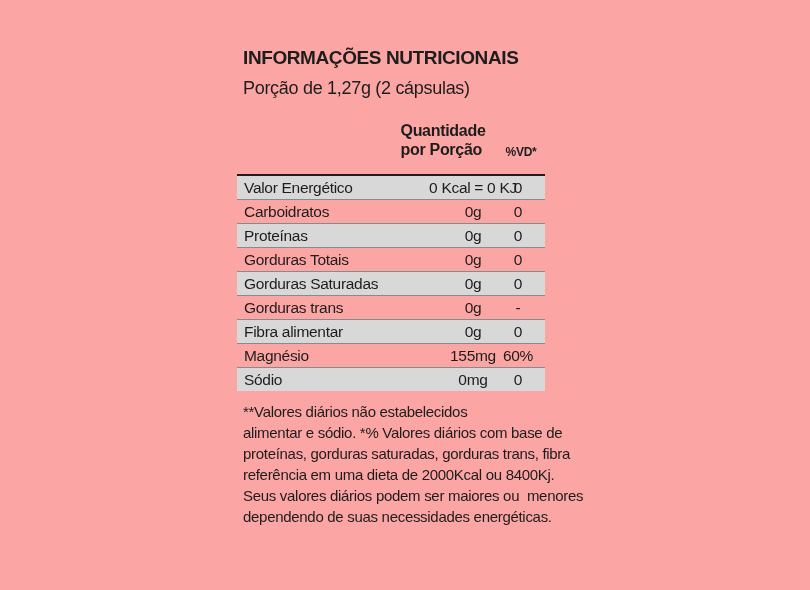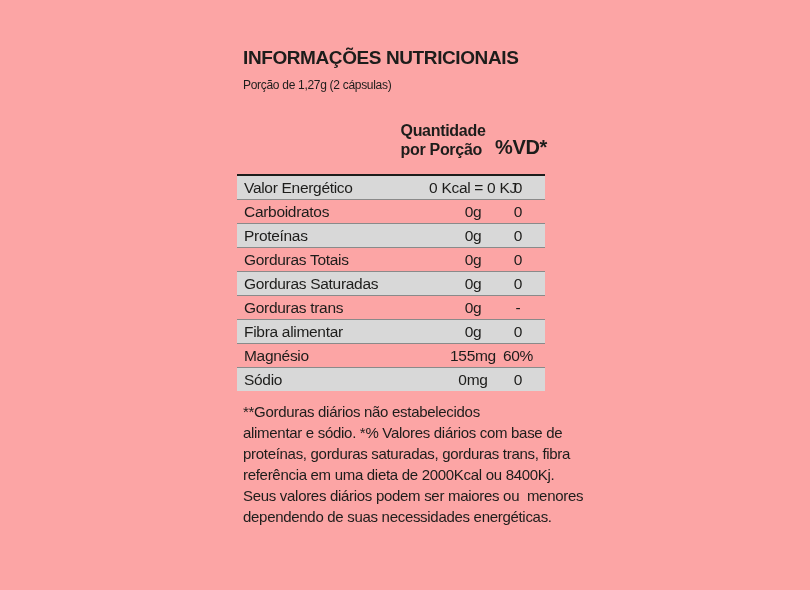--- a/index.html
+++ b/index.html
@@ -29,21 +29,21 @@
     margin: 0;
     font-size: 19px;
     font-weight: 700;
     letter-spacing: -0.4px;
     white-space: nowrap;
   }
   .serving {
     position: absolute;
     top: 31px;
     left: 6px;
-    font-size: 12px;
+    font-size: 18px;
     letter-spacing: -0.3px;
     white-space: nowrap;
   }
   .col-headers {
     position: absolute;
     top: 72px;
     left: 0;
     width: 308px;
     height: 42px;
   }
@@ -57,21 +57,21 @@
     font-weight: 700;
     line-height: 19px;
     letter-spacing: -0.3px;
     white-space: nowrap;
   }
   .vd-head {
     position: absolute;
     left: 284px;
     bottom: 2px;
     transform: translateX(-50%);
-    font-size: 20px;
+    font-size: 12px;
     font-weight: 700;
     letter-spacing: -0.3px;
     white-space: nowrap;
   }
   .table {
     position: absolute;
     top: 127px;
     left: 0;
     width: 308px;
     border-top: 2px solid #1d1d1b;
@@ -188,21 +188,21 @@
   </div>
 
   <div class="row shaded">
     <span class="nm">Sódio</span>
     <span class="qt">0mg</span>
     <span class="vd">0</span>
   </div>
 </div>
 
     <div class="footnotes" id="footnotes">
-  <div class="fline">**Gorduras diários não estabelecidos</div>
+  <div class="fline">**Valores diários não estabelecidos</div>
 
 
   <div class="fline">alimentar e sódio. *% Valores diários com base de</div>
 
   <div class="fline">proteínas, gorduras saturadas, gorduras trans, fibra</div>
 
   <div class="fline">referência em uma dieta de 2000Kcal ou 8400Kj.</div>
 
   <div class="fline">Seus valores diários podem ser maiores ou  menores</div>
 

